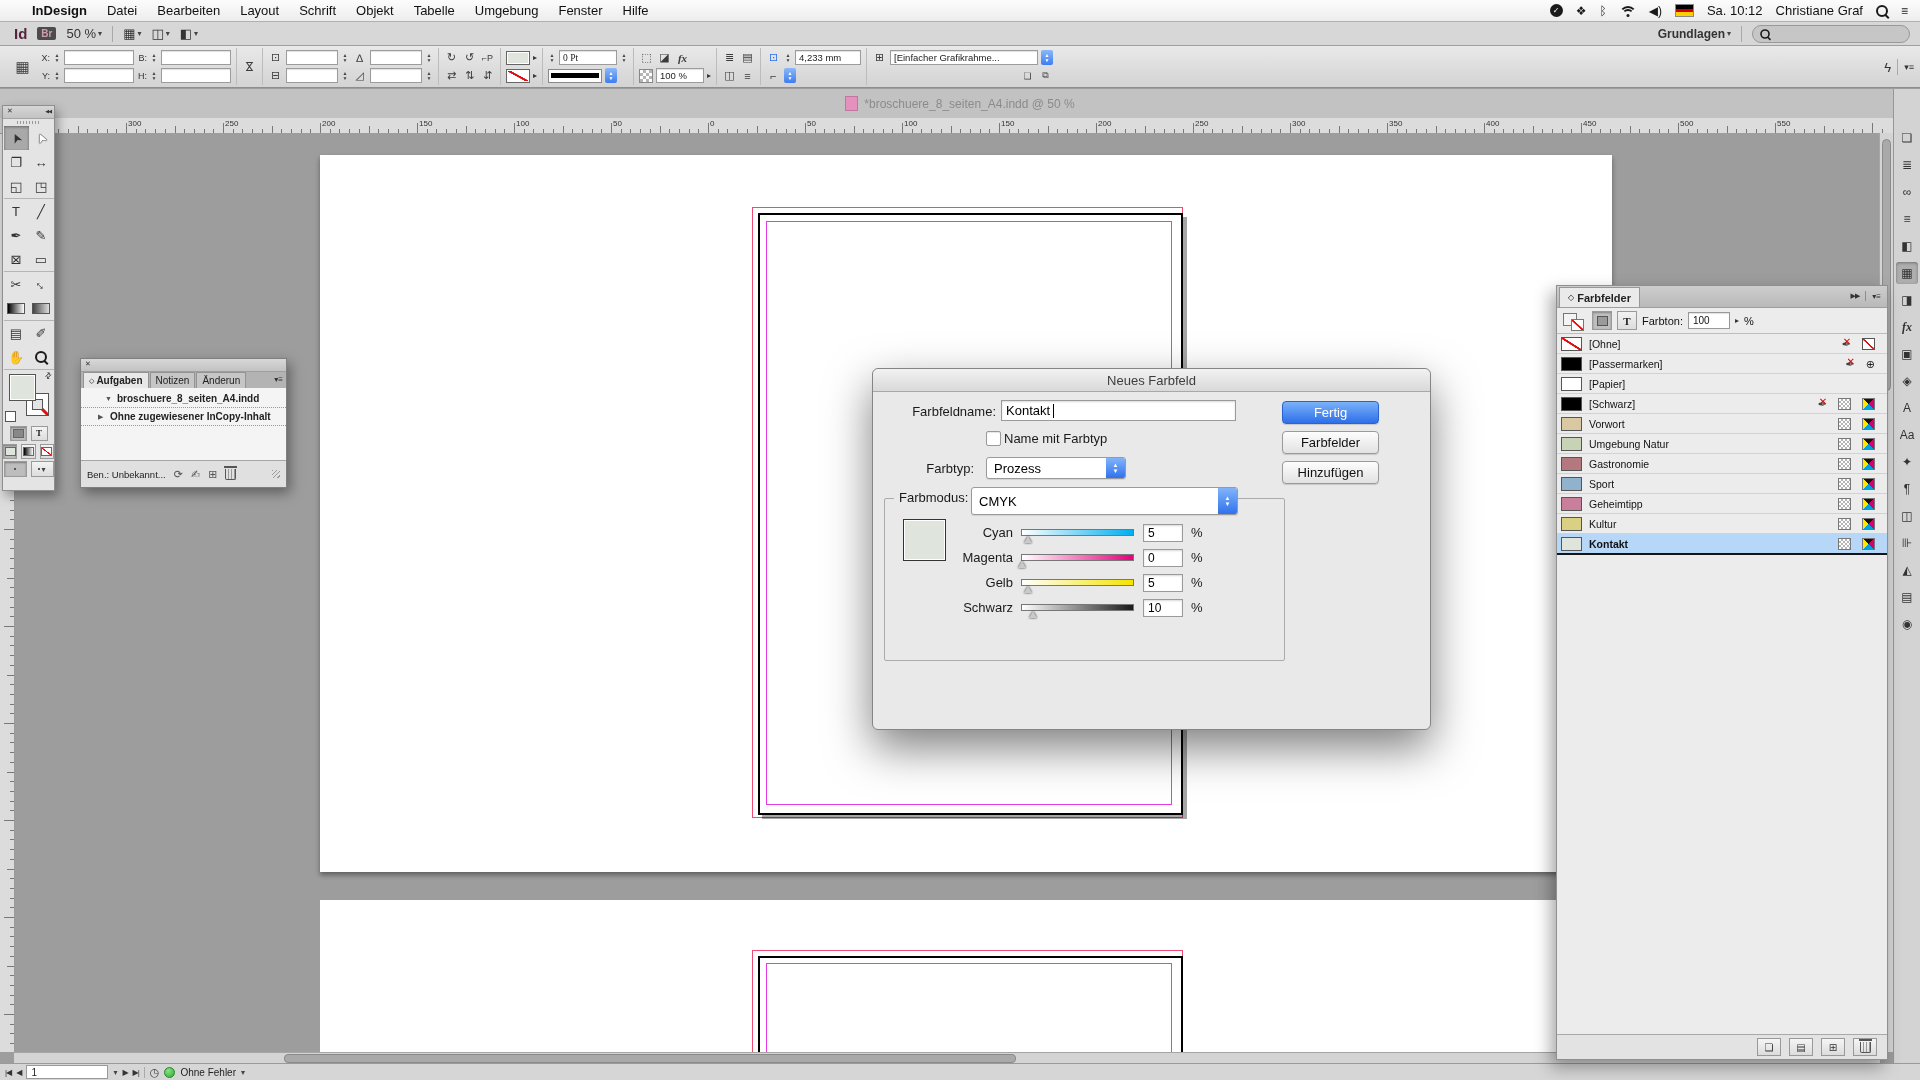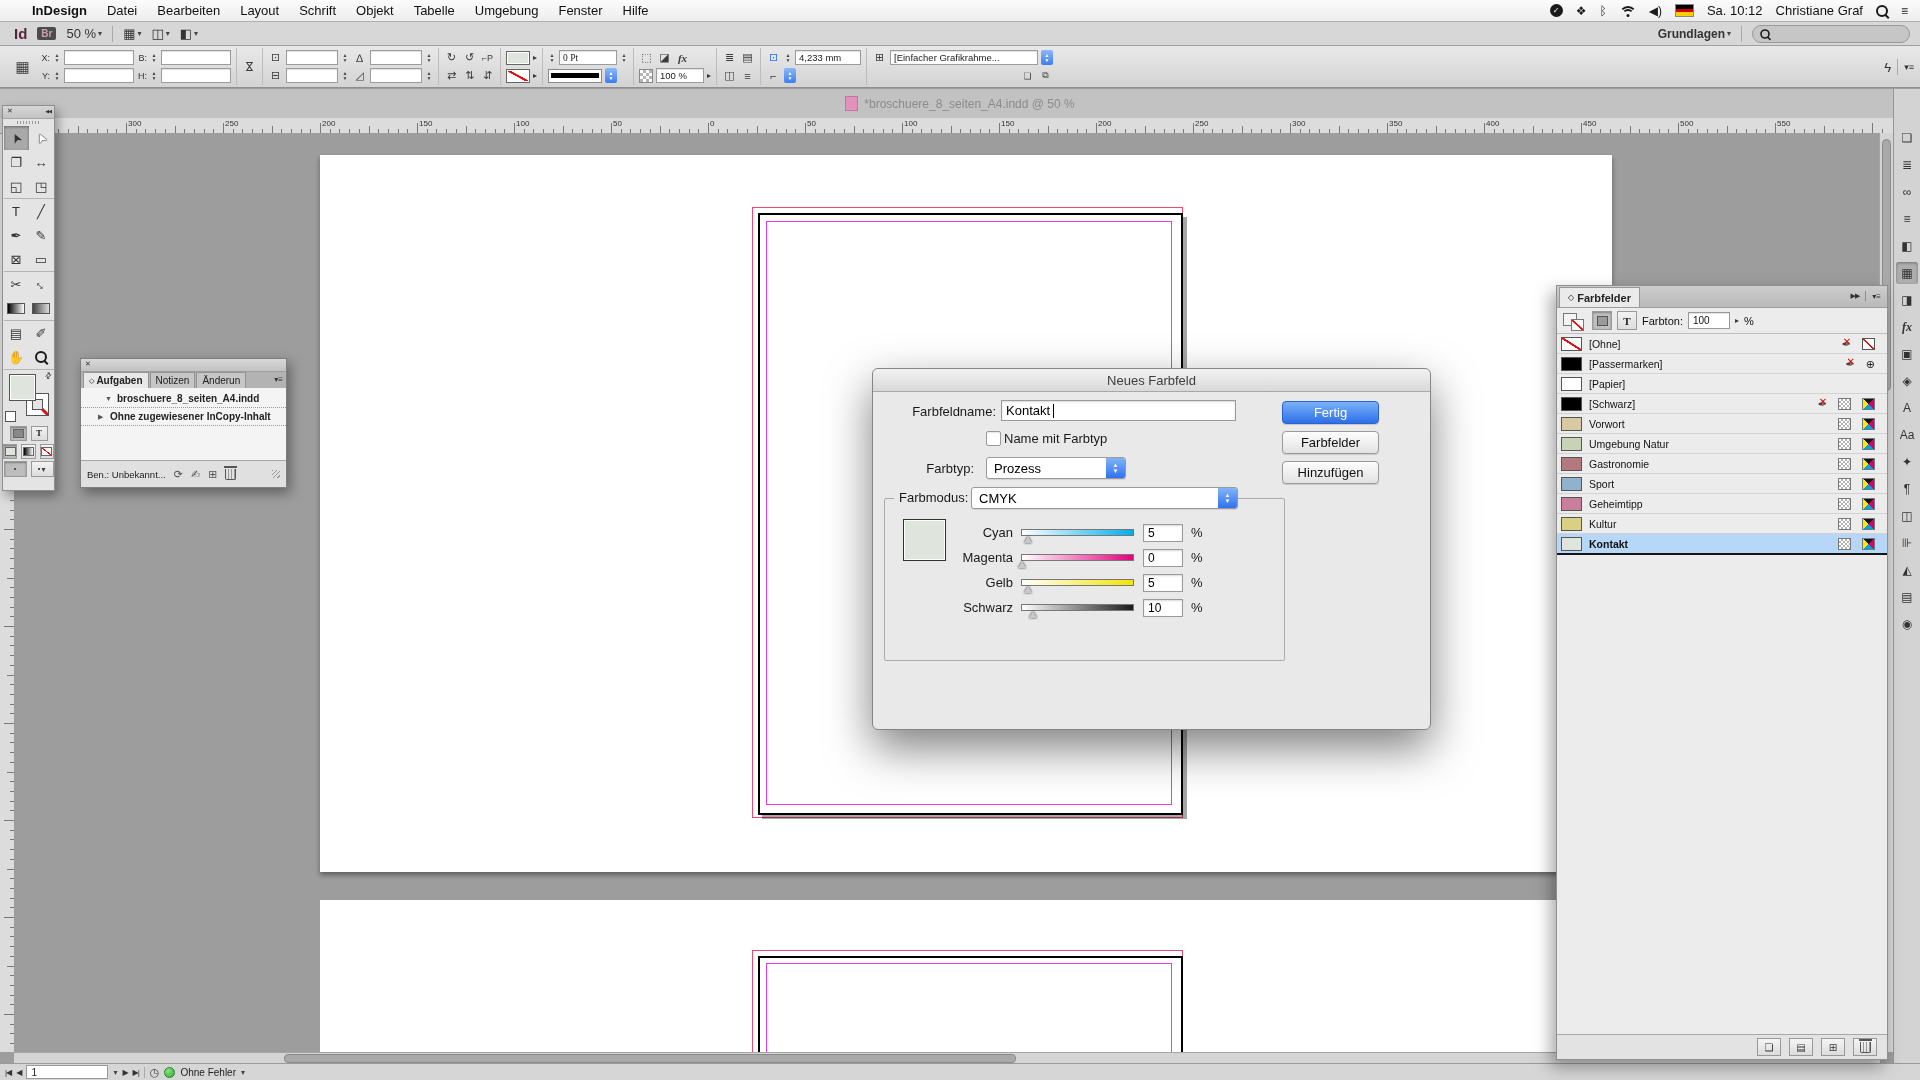--- a/index.html
+++ b/index.html
@@ -975,21 +975,21 @@
     <div class="dlabel" style="left:20px;top:92px;width:81px;">Farbtyp:</div>
     <div class="ddd" style="left:113px;top:88px;width:140px;height:22px;">
       <span>Prozess</span>
       <span class="ddcap">
           <b>▲</b>
           <b>▼</b>
         </span>
     </div>
     <div class="dgroup"></div>
     <div class="dglabel">Farbmodus:</div>
-    <div class="ddd" style="left:98px;top:118px;width:267px;height:22px;">
+    <div class="ddd" style="left:98px;top:118px;width:267px;height:28px;">
       <span>CMYK</span>
       <span class="ddcap">
           <b>▲</b>
           <b>▼</b>
         </span>
     </div>
     <div class="dprev"></div>
     <div id="channels">
         <div class="chlabel" style="top: 156px;">Cyan</div>
         <div class="chtrack" style="top: 160px; background: linear-gradient(to right, rgb(255, 255, 255), rgb(0, 174, 239));">

